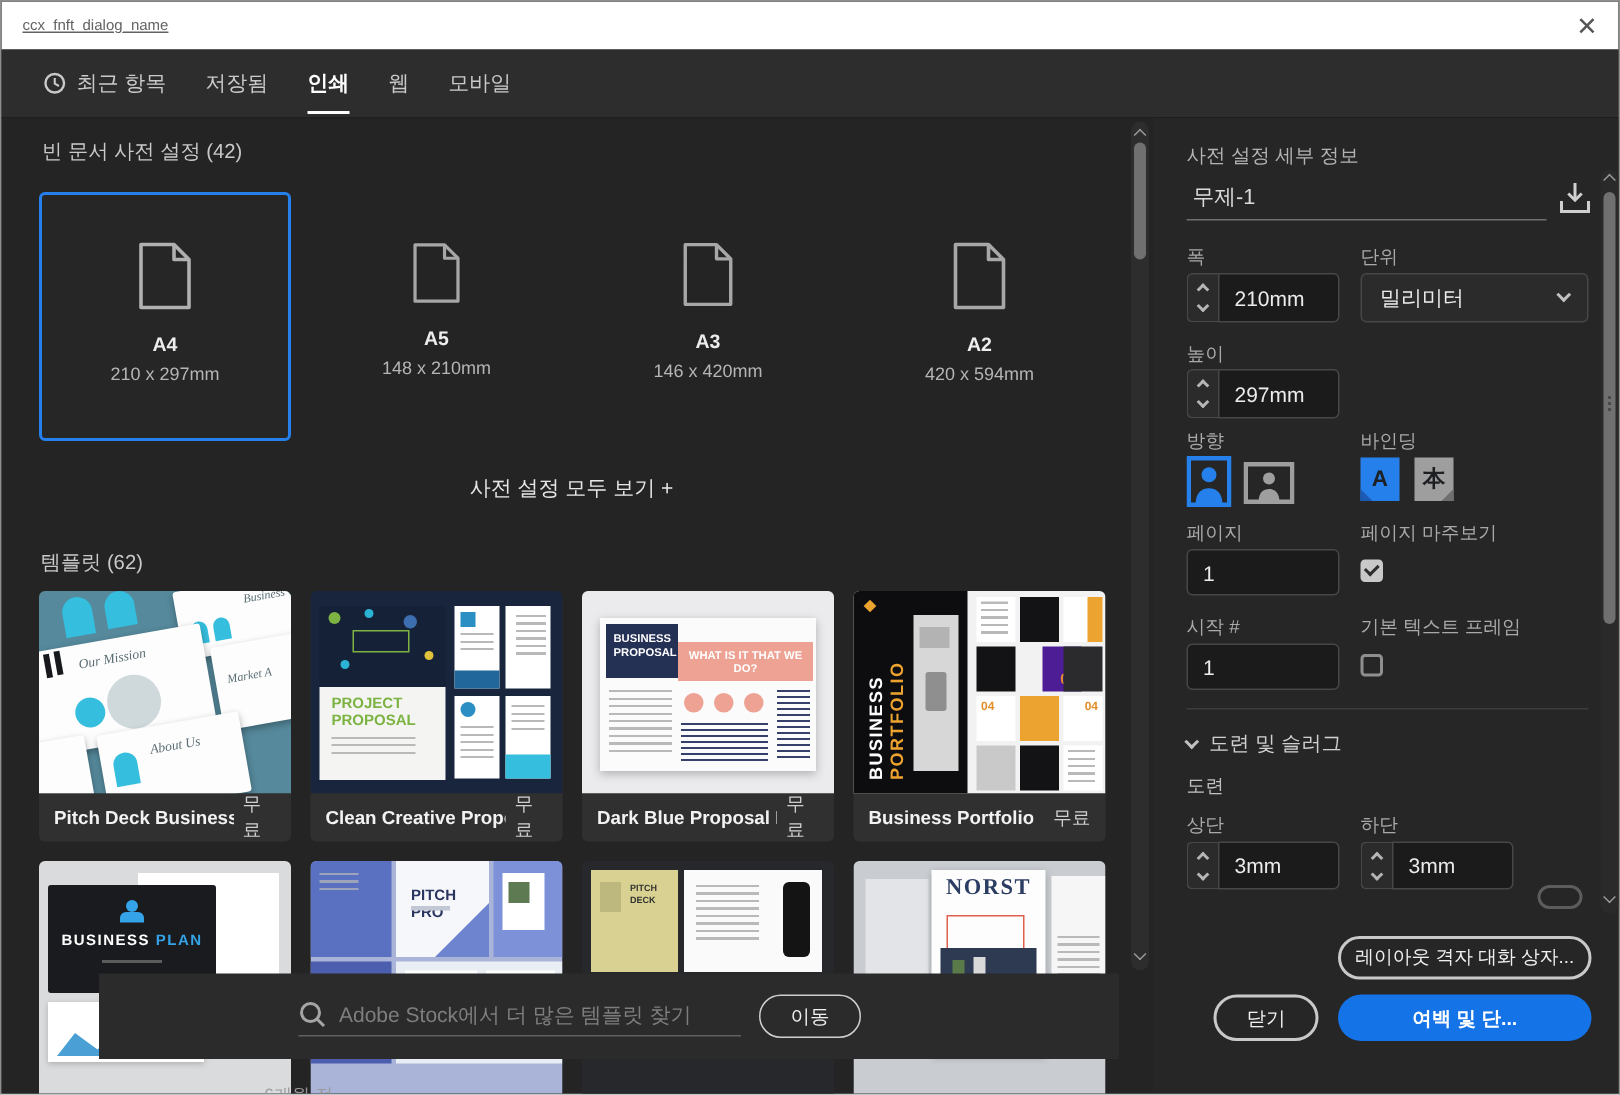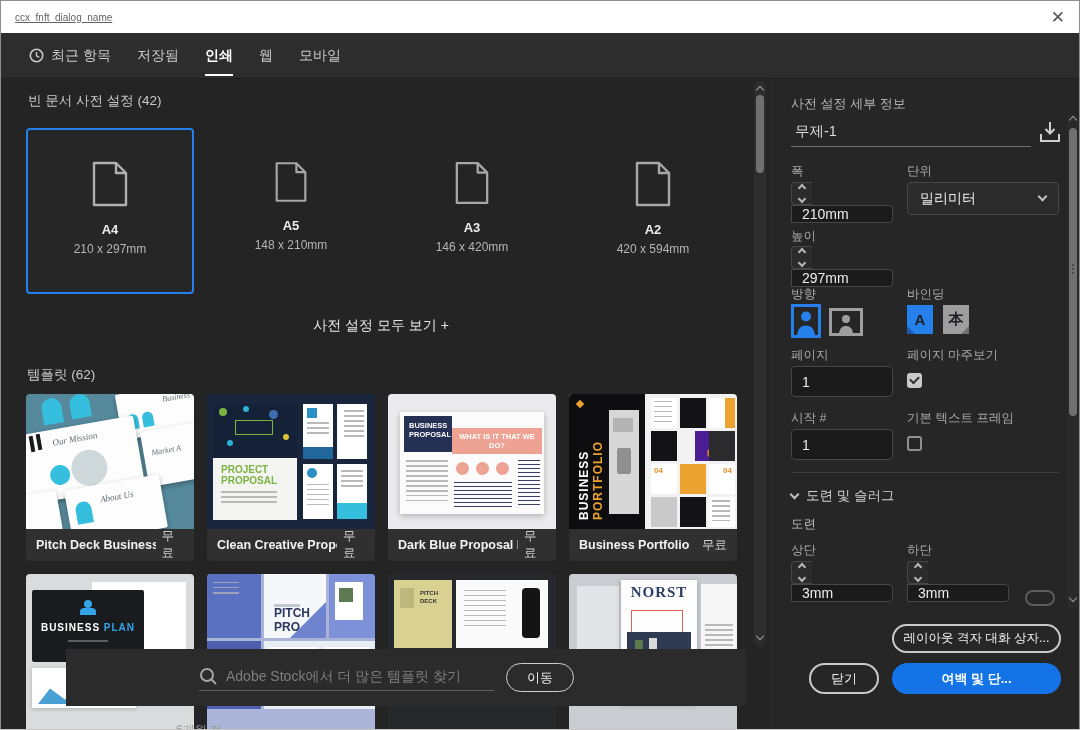--- a/index.html
+++ b/index.html
@@ -60,21 +60,21 @@
   .schev.dn { transform:rotate(225deg); }
   .grip { position:absolute; left:3px; width:2px; height:2px; background:#4a4a4a;
           box-shadow:0 4px #4a4a4a, 0 8px #4a4a4a; }
   
   .lbl { position:absolute; color:#a9a9a9; font-size:12.5px; }
   .panel-title { position:absolute; left:22px; top:16px; color:#b3b3b3; font-size:13px; }
   .namerow { position:absolute; left:22px; top:38px; width:240px; height:30px; border-bottom:1px solid #6f6f6f; }
   .namerow input { width:100%; height:100%; background:transparent; border:none; outline:none;
                    color:#dcdcdc; font-size:14.5px; padding-left:4px; }
   .dl-icon { position:absolute; left:268px; top:40px; cursor:pointer; }
-  .field { position:absolute; display:flex; height:33px;flex-direction:column; }
+  .field { position:absolute; display:flex; height:33px; }
   .stepbox { width:21px; background:#2b2b2b; border:1px solid #474747; border-right:none;
              border-radius:4px 0 0 4px; display:flex; flex-direction:column; align-items:center;
              justify-content:center; gap:5px; cursor:pointer; }
   .chev { display:block; width:6px; height:6px; border-left:2px solid #b5b5b5; border-top:2px solid #b5b5b5; }
   .chev.up { transform:rotate(45deg); margin-top:2px; }
   .chev.dn { transform:rotate(225deg); margin-bottom:2px; }
   .numinput { flex:1; min-width:0; background:#1b1b1b; border:1px solid #474747; border-radius:0 4px 4px 0;
               color:#ececec; font-size:14px; padding-left:10px; outline:none; }
   .plaininput { position:absolute; background:#1b1b1b; border:1px solid #474747; border-radius:4px;
                 color:#ececec; font-size:14px; padding-left:10px; outline:none; }
@@ -356,21 +356,21 @@
           </div>
         </div>
       </div>
 
       <div class="card r2" style="left:206px; top:495px;">
         <div class="thumb t6">
           <div class="art" style="left:0; top:0; width:54px; height:64px; background:#5a71c2;">
             <span class="lines" style="position:absolute; left:6px; top:8px; width:26px; height:14px; opacity:.7;"></span>
           </div>
           <div class="art" style="left:57px; top:0; width:62px; height:64px; background:#f6f7fa;">
-            <span style="position:absolute; left:10px; top:32px; color:#2a3560; font-weight:bold; font-size:12px;">PITCH PRO</span>
+            <span style="position:absolute; left:10px; top:18px; color:#2a3560; font-weight:bold; font-size:10px;">PITCH PRO</span>
             <span style="position:absolute; left:10px; top:30px; width:26px; height:3px; background:#c3c8d6;"></span>
             <span style="position:absolute; right:0; bottom:0; width:36px; height:36px; background:#6e84cf; clip-path:polygon(100% 0,100% 100%,0 100%);"></span>
           </div>
           <div class="art" style="left:122px; top:0; width:46px; height:64px; background:#7d91d8;">
             <span style="position:absolute; left:6px; top:8px; width:28px; height:38px; background:#fff;"></span>
             <span style="position:absolute; left:10px; top:14px; width:14px; height:14px; background:#5d7a52;"></span>
           </div>
           <div class="art" style="left:0; top:67px; width:54px; height:68px; background:#4c5fae;">
             <span style="position:absolute; left:6px; bottom:8px; width:12px; height:12px; border-radius:50%; background:#2c2f38;"></span>
             <span style="position:absolute; left:22px; bottom:8px; width:12px; height:12px; border-radius:50%; background:#2c2f38;"></span>

